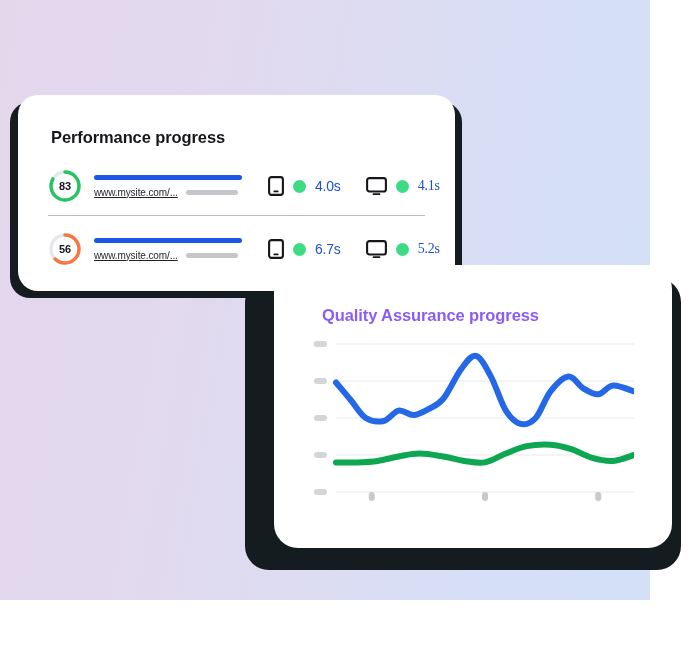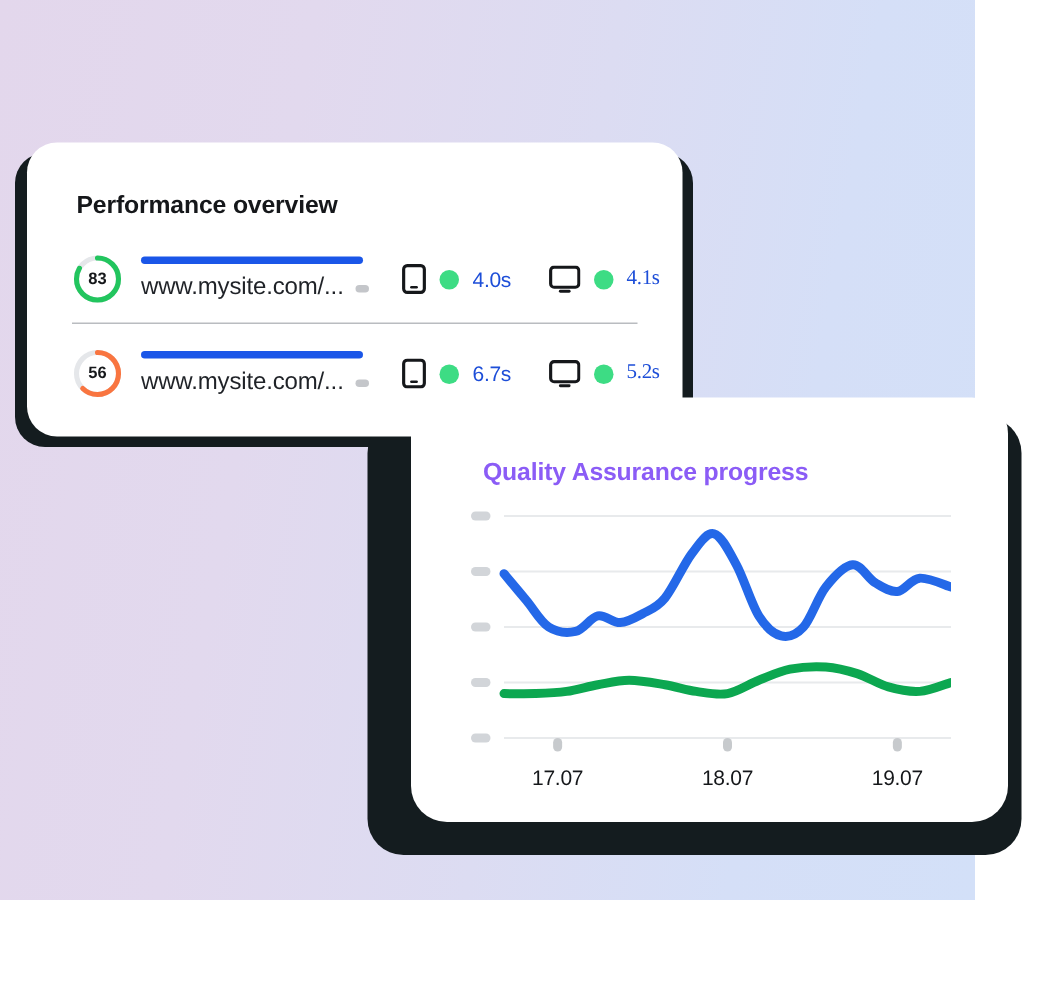--- a/index.html
+++ b/index.html
@@ -134,24 +134,25 @@
     border-radius: 3px;
     background: #1a56e8;
     width: 148px;
   }
   .bar-line2 {
     margin-top: 7px;
     display: flex;
     align-items: center;
   }
   .bar-url {
-    font-size: 16px;
+    font-size: 10px;
     color: #1f2227;
     white-space: nowrap;
     letter-spacing: -0.1px;
+    text-decoration: underline;
   }
   .bar-grey {
     margin-left: 8px;
     height: 5px;
     border-radius: 3px;
     background: #c4c6ca;
     width: 52px;
   }
 
   
@@ -214,21 +215,21 @@
 </head>
 <body>
 
 <div id="bg-gradient"></div>
 
 <div id="card1-shadow" class="hard-shadow"></div>
 <div id="card2-shadow" class="hard-shadow"></div>
 
 <div id="card-performance" class="card">
 
-  <div id="perf-title">Performance overview</div>
+  <div id="perf-title">Performance progress</div>
 
   <div id="perf-divider"></div>
 
   <div id="perf-row-0" class="perf-row">
     <div class="gauge">
       <svg width="34" height="34" viewBox="0 0 34 34" aria-hidden="true">
         <circle cx="17" cy="17" r="14" fill="none" stroke="#e5e7ea" stroke-width="3.4"></circle>
         <circle id="gauge-arc-0" cx="17" cy="17" r="14" fill="none" stroke="#22c55e" stroke-width="3.4" stroke-linecap="round" stroke-dasharray="73.01061326942678 14.953981031087423" stroke-dashoffset="0"></circle>
       </svg>
       <div class="gauge-num">83</div>
@@ -328,18 +329,13 @@
         <rect x="54.76" y="152" width="6" height="9" rx="3" fill="#c7cacd"></rect>
         <rect x="168" y="152" width="6" height="9" rx="3" fill="#c7cacd"></rect>
         <rect x="281.24" y="152" width="6" height="9" rx="3" fill="#c7cacd"></rect>
       </g>
     <g id="chart-series">
         <path d="M22.00,42.48C24.48,45.44 31.93,54.32 36.90,60.24C41.87,66.16 46.34,74.55 51.80,78.00C57.26,81.45 64.22,82.19 69.68,80.96C75.14,79.73 79.61,71.59 84.58,70.60C89.55,69.61 94.51,75.29 99.48,75.04C104.45,74.79 109.41,71.83 114.38,69.12C119.35,66.41 123.82,65.42 129.28,58.76C134.74,52.10 141.70,36.31 147.16,29.16C152.62,22.01 157.09,14.61 162.06,15.84C167.03,17.07 171.99,27.43 176.96,36.56C181.93,45.69 186.89,62.71 191.86,70.60C196.83,78.49 201.79,82.69 206.76,83.92C211.73,85.15 216.69,83.43 221.66,78.00C226.63,72.57 231.10,58.27 236.56,51.36C242.02,44.45 248.98,37.05 254.44,36.56C259.90,36.07 264.37,45.44 269.34,48.40C274.31,51.36 279.27,54.81 284.24,54.32C289.21,53.83 293.18,45.93 299.14,45.44C305.10,44.95 316.52,50.37 320.00,51.36" fill="none" stroke="#2468e8" stroke-width="6" stroke-linecap="round" stroke-linejoin="round"></path>
         <path d="M22.00,122.40C25.48,122.40 35.91,122.65 42.86,122.40C49.81,122.15 56.77,121.91 63.72,120.92C70.67,119.93 77.63,117.71 84.58,116.48C91.53,115.25 97.99,113.52 105.44,113.52C112.89,113.52 121.83,115.25 129.28,116.48C136.73,117.71 143.19,119.93 150.14,120.92C157.09,121.91 164.05,123.63 171.00,122.40C177.95,121.17 184.91,116.23 191.86,113.52C198.81,110.81 205.27,107.60 212.72,106.12C220.17,104.64 229.11,104.15 236.56,104.64C244.01,105.13 250.47,106.86 257.42,109.08C264.37,111.30 271.33,115.99 278.28,117.96C285.23,119.93 292.19,121.41 299.14,120.92C306.09,120.43 316.52,115.99 320.00,115.00" fill="none" stroke="#0ca750" stroke-width="6" stroke-linecap="round" stroke-linejoin="round"></path>
       </g>
   </svg>
 
-  <div id="qa-xlabels">
-      <div class="xlabel" style="left: 57.76px;">17.07</div>
-      <div class="xlabel" style="left: 171px;">18.07</div>
-      <div class="xlabel" style="left: 284.24px;">19.07</div>
-    </div>
 </div>
 
 </body></html>

